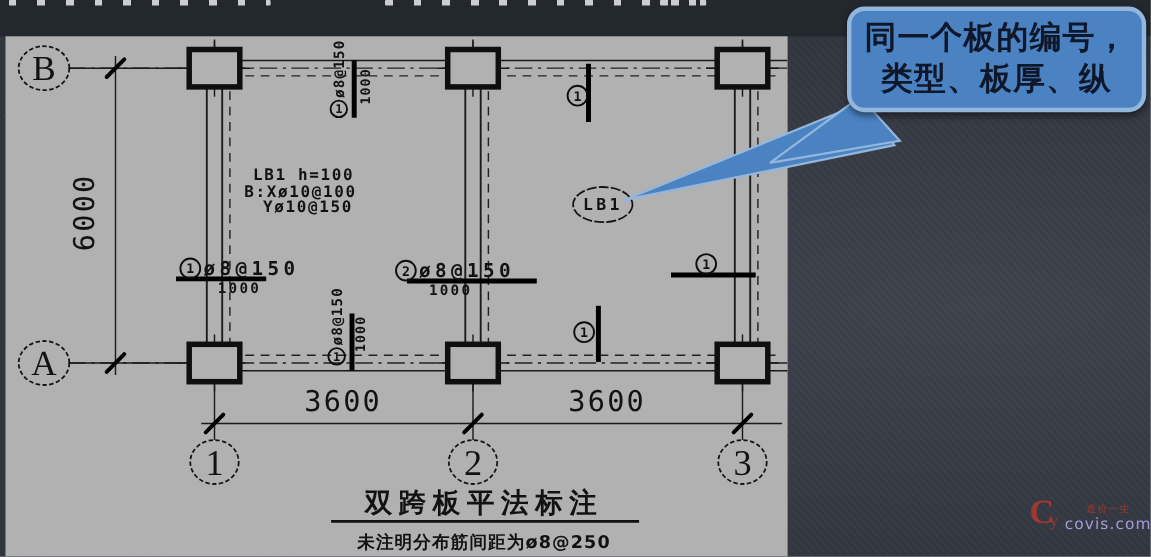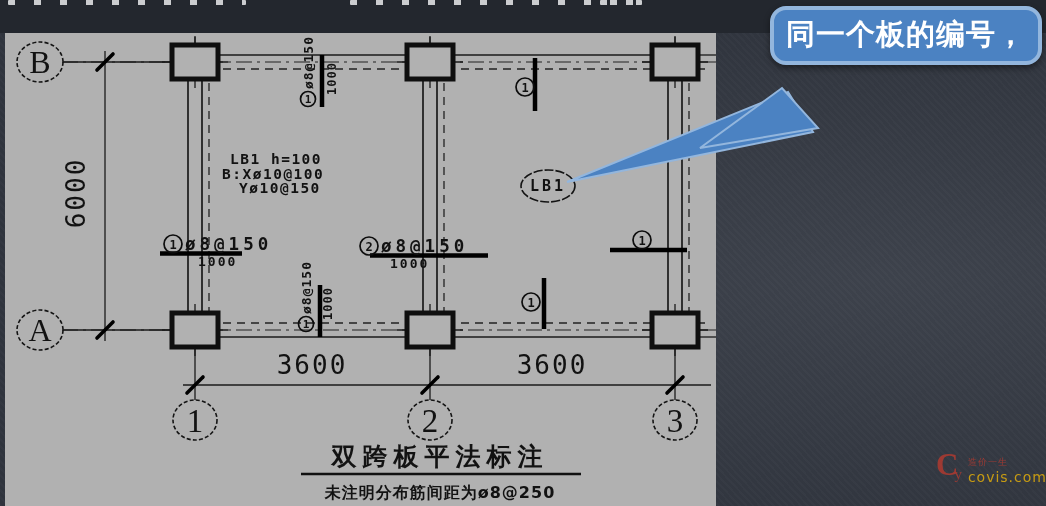--- a/index.html
+++ b/index.html
@@ -44,31 +44,31 @@
   .axis{font-family:"Liberation Serif",serif;}
   .cn{font-family:"DejaVu Sans",sans-serif;}
 
   .callout{
     position:absolute;left:770px;top:6px;width:260px;z-index:3;
     background:#4b82c2;border:4px solid #93b6dd;border-radius:16px;
     box-shadow:0 3px 6px rgba(0,0,0,.45);
     padding:6px 2px 8px 2px;text-align:center;
   }
   .callout .line{
-    color:#ffffff;font-size:29px;line-height:37px;font-weight:600;
+    color:#0f172a;font-size:29px;line-height:37px;font-weight:600;
     letter-spacing:1px;white-space:nowrap;
   }
   .arrow-layer{position:absolute;inset:0;z-index:2;pointer-events:none;}
 
   .watermark{position:absolute;left:936px;top:450px;z-index:3;display:flex;align-items:flex-start;}
   .wm-c{color:#b03a30;font-size:31px;font-weight:bold;font-family:"Liberation Serif",serif;line-height:30px;opacity:.85;}
   .wm-y{color:#b03a30;font-size:15px;font-family:"Liberation Serif",serif;margin-left:-4px;margin-top:16px;opacity:.8;}
-  .wm-col{margin-left:6px;margin-top:6px;}
+  .wm-col{margin-left:6px;margin-top:6px;text-align:center;}
   .wm-tag{color:#b03a30;font-size:9px;letter-spacing:1px;filter:blur(.5px);opacity:.85;}
-  .wm-site{color:#eab308;font-size:14px;letter-spacing:1px;opacity:.8;}
+  .wm-site{color:#c4b5fd;font-size:14px;letter-spacing:1px;opacity:.8;}
 </style>
 </head>
 <body>
 
 <div class="noise"></div>
 
 <div class="top-strip">
   <div class="frag f1"></div>
   <div class="frag f2"></div>
   <div class="frag f3"></div>
@@ -227,20 +227,21 @@
 </svg>
 </div>
 
 <svg class="arrow-layer" width="1046" height="506" viewBox="0 0 1046 506">
   <polygon points="567,182 788,92 813,132" fill="#4b82c2" stroke="#93b6dd" stroke-width="2"></polygon>
   <polygon points="700,148 782,88 818,128" fill="#4b82c2" stroke="#93b6dd" stroke-width="2"></polygon>
 </svg>
 
 <div class="callout">
   <div class="line">同一个板的编号，</div>
+  <div class="line">类型、板厚、纵</div>
 </div>
 
 <div class="watermark">
   <span class="wm-c">C</span>
   <span class="wm-y">y</span>
   <span class="wm-col">
     <div class="wm-tag">造价一生</div>
     <div class="wm-site">covis.com</div>
   </span>
 </div>

